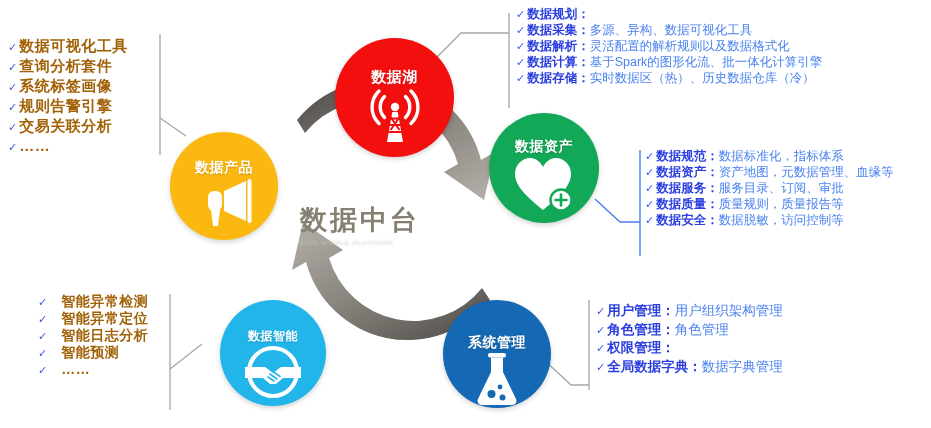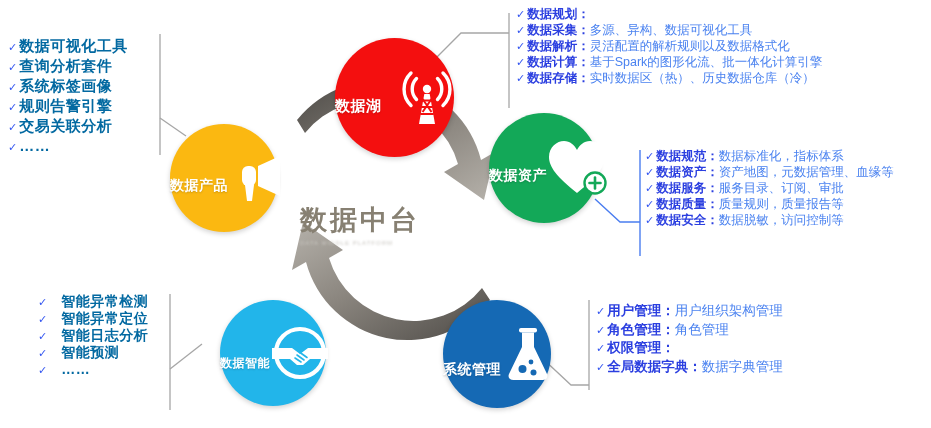--- a/index.html
+++ b/index.html
@@ -12,38 +12,38 @@
   }
   #stage{position:absolute;left:0;top:0;width:931px;height:428px;}
 
   
   #wires{position:absolute;left:0;top:0;width:931px;height:428px;pointer-events:none;}
 
   
   .node{
     position:absolute;
     border-radius:50%;
-    display:flex;
-    align-items:center;justify-content:space-between;
+    display:flex;flex-direction:column;
+    align-items:center;justify-content:center;
     box-shadow:0 2px 5px rgba(0,0,0,.18);
     color:#fff;
   }
   .node .nlabel{
     font-weight:bold;
     letter-spacing:.5px;
     text-shadow:0 1px 2px rgba(0,0,0,.18);
     white-space:nowrap;
   }
   .node .nicon{display:flex;align-items:center;justify-content:center;}
 
   #node-lake{left:335px;top:38px;width:119px;height:119px;background:#f40f0f;}
   #node-lake .nlabel{font-size:15px;margin-top:17px;}
   #node-asset{left:489px;top:113px;width:110px;height:110px;background:#13a858;}
   #node-asset .nlabel{font-size:14px;margin-top:15px;}
-  #node-product{left:170px;top:124px;width:108px;height:108px;background:#fbb811;}
+  #node-product{left:170px;top:132px;width:108px;height:108px;background:#fbb811;}
   #node-product .nlabel{font-size:14px;margin-top:15px;}
   #node-intel{left:220px;top:300px;width:106px;height:106px;background:#22b5ea;}
   #node-intel .nlabel{font-size:12px;margin-top:21px;}
   #node-sys{left:443px;top:300px;width:108px;height:108px;background:#1569b4;}
   #node-sys .nlabel{font-size:14px;margin-top:31px;}
 
   
   #centre{
     position:absolute;left:300px;top:206px;width:190px;
     text-align:left;
@@ -73,21 +73,21 @@
   .annot .desc{}
 
   
   .blue .tick{color:#3355f0;}
   .blue .term{color:#2b3fe0;}
   .blue .colon{color:#2b3fe0;}
   .blue .desc{color:#4a82f0;}
 
   
   .leftblue .tick{color:#3355f0;}
-  .leftblue .term{color:#0369a1;}
+  .leftblue .term{color:#a16207;}
 
   #an-lake{left:516px;top:8px;font-size:12.5px;}
   #an-lake .row{margin-bottom:3.5px;}
   #an-asset{left:645px;top:150px;font-size:12.5px;}
   #an-asset .row{margin-bottom:3.5px;}
   #an-sys{left:596px;top:304px;font-size:13.5px;}
   #an-sys .row{margin-bottom:5px;}
 
   #an-product{left:8px;top:38px;font-size:15px;}
   #an-product .row{margin-bottom:5px;}

